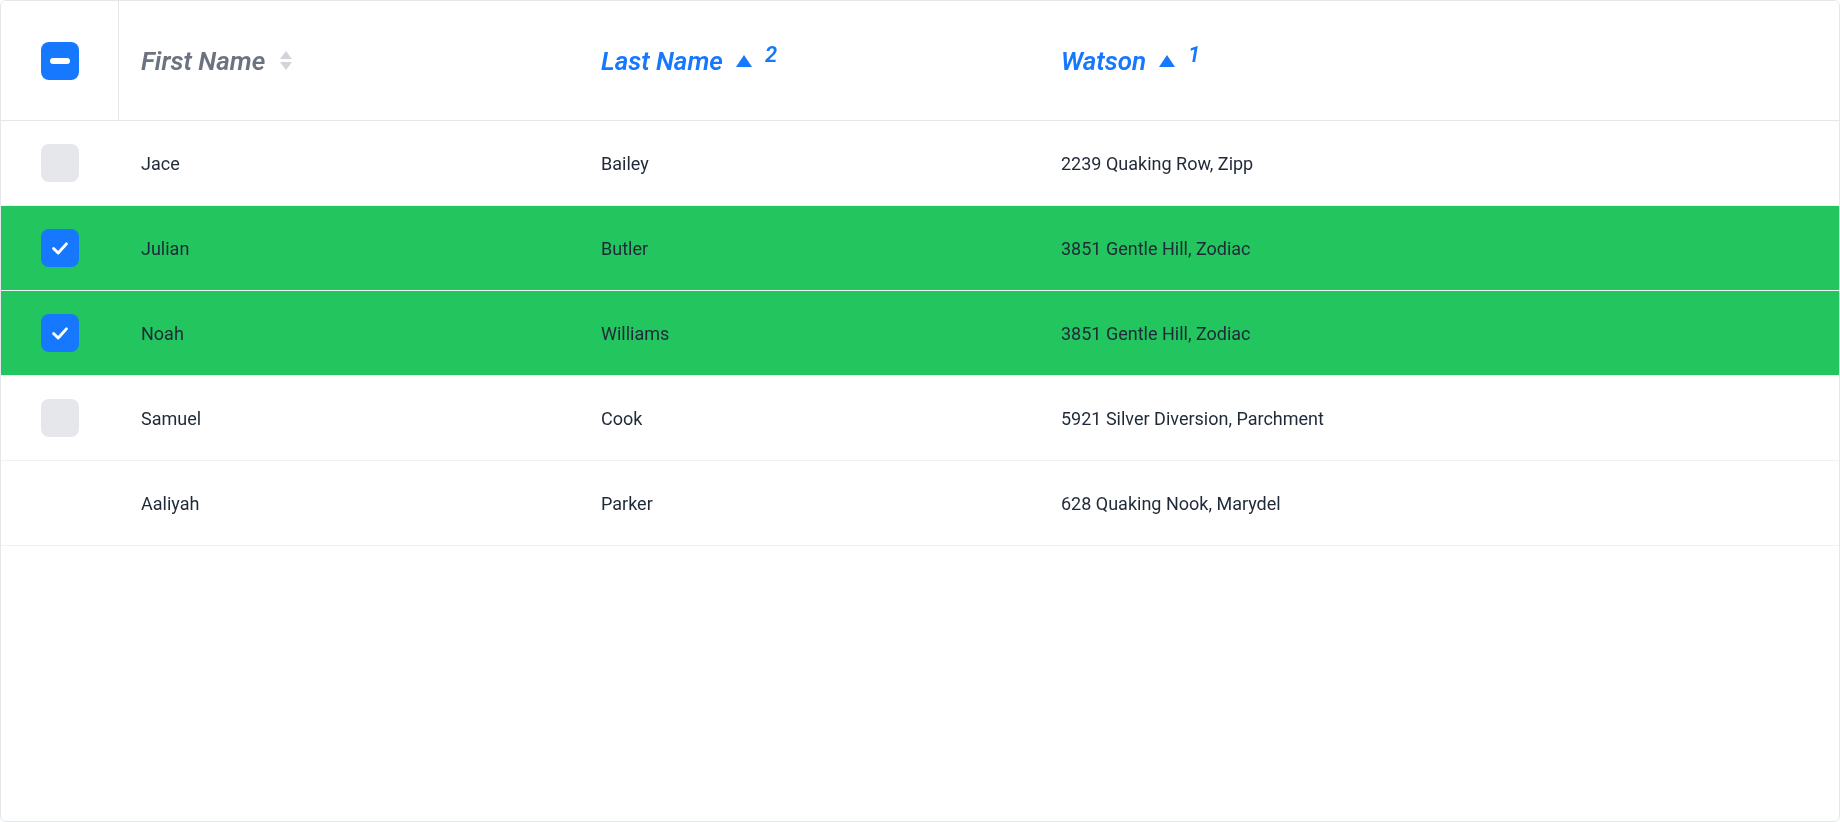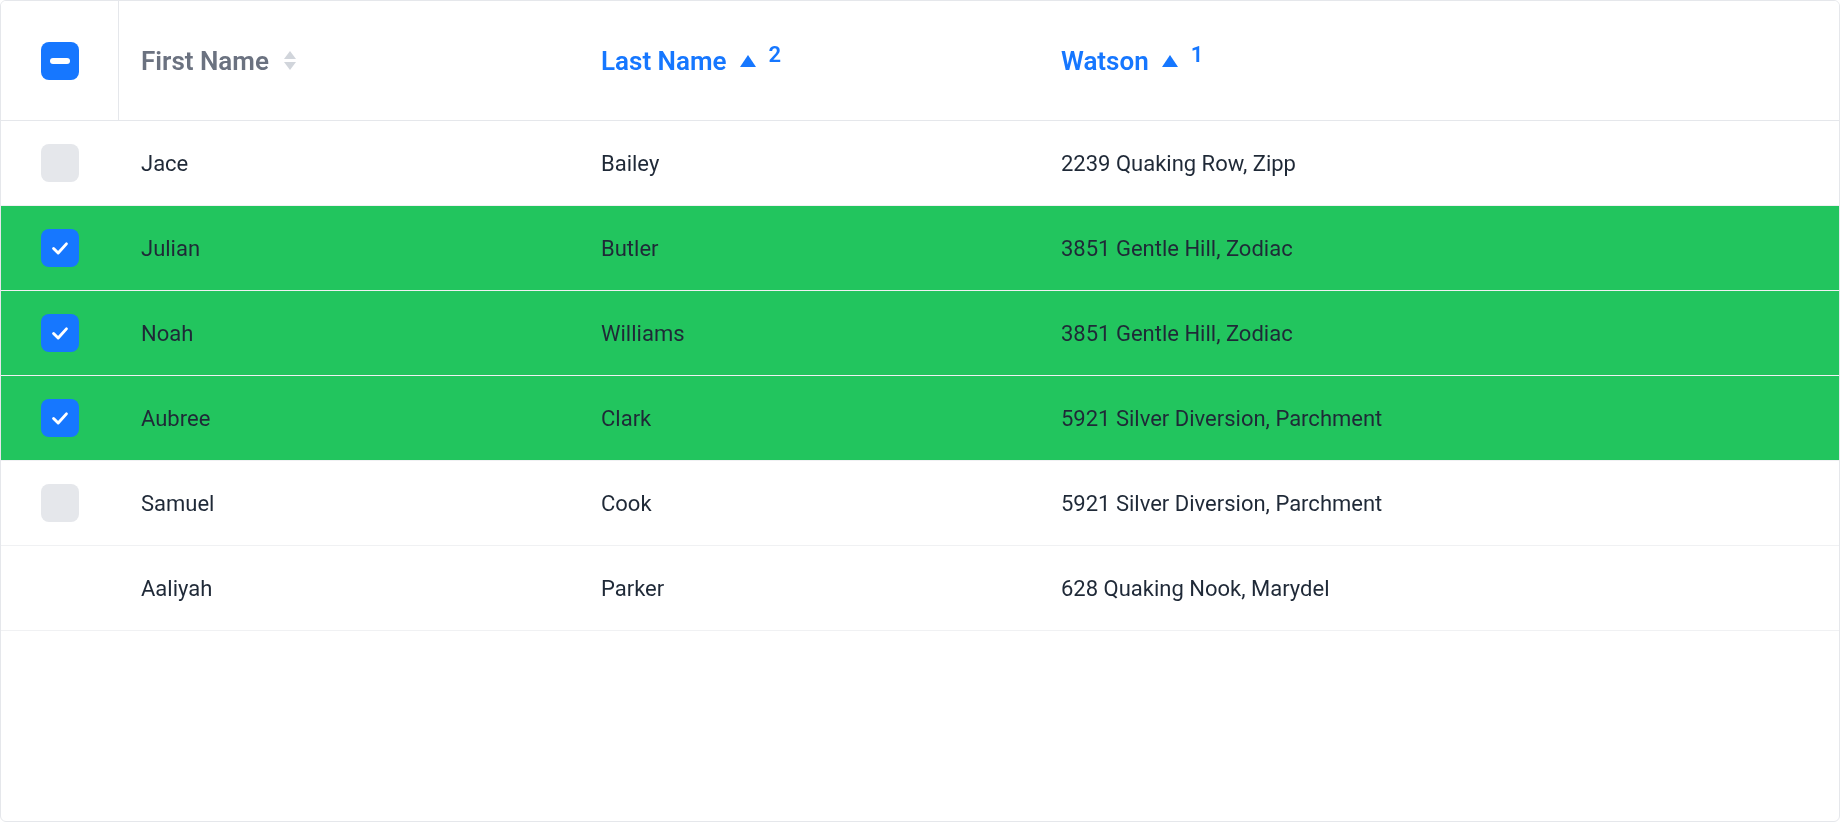--- a/index.html
+++ b/index.html
@@ -41,21 +41,21 @@
     width: 118px;
     text-align: center;
     padding: 0;
     border-right: 1px solid #e5e7eb;
   }
   thead th.col-first { width: 460px; }
   thead th.col-last  { width: 460px; }
   thead th.col-addr  { width: auto; }
   tbody td {
     height: 85px;
-    font-size: 22px;
+    font-size: 18px;
     color: #1f2937;
     text-align: left;
     padding: 0 22px;
     border-bottom: 1px solid #f0f1f3;
     background: #ffffff;
     white-space: nowrap;
     overflow: hidden;
     text-overflow: ellipsis;
   }
   tbody tr.selected td {
@@ -84,20 +84,21 @@
   .chk.checked, .chk.indeterminate {
     background: #1677ff;
   }
   .chk svg { display: block; }
 
   
   .th-inner {
     display: inline-flex;
     align-items: center;
     gap: 12px;
+    font-style: italic;
   }
   .sort-stack {
     position: relative;
     width: 18px;
     height: 26px;
     display: inline-flex;
     flex-direction: column;
     align-items: center;
     justify-content: center;
     gap: 3px;
@@ -183,30 +184,20 @@
         <tr class="selected">
           <td class="checkbox-col"><span class="chk checked">
               <svg width="22" height="22" viewBox="0 0 24 24">
                 <path d="M5 12.5 L10 17.5 L19 7.5" stroke="#ffffff" stroke-width="3.2" fill="none" stroke-linecap="round" stroke-linejoin="round"></path>
               </svg>
             </span></td>
           <td>Noah</td>
           <td>Williams</td>
           <td>3851 Gentle Hill, Zodiac</td>
         </tr>
-        <tr class="selected">
-          <td class="checkbox-col"><span class="chk checked">
-              <svg width="22" height="22" viewBox="0 0 24 24">
-                <path d="M5 12.5 L10 17.5 L19 7.5" stroke="#ffffff" stroke-width="3.2" fill="none" stroke-linecap="round" stroke-linejoin="round"></path>
-              </svg>
-            </span></td>
-          <td>Aubree</td>
-          <td>Clark</td>
-          <td>5921 Silver Diversion, Parchment</td>
-        </tr>
         <tr>
           <td class="checkbox-col"><span class="chk unchecked"></span></td>
           <td>Samuel</td>
           <td>Cook</td>
           <td>5921 Silver Diversion, Parchment</td>
         </tr>
         <tr>
           <td class="checkbox-col"></td>
           <td>Aaliyah</td>
           <td>Parker</td>

